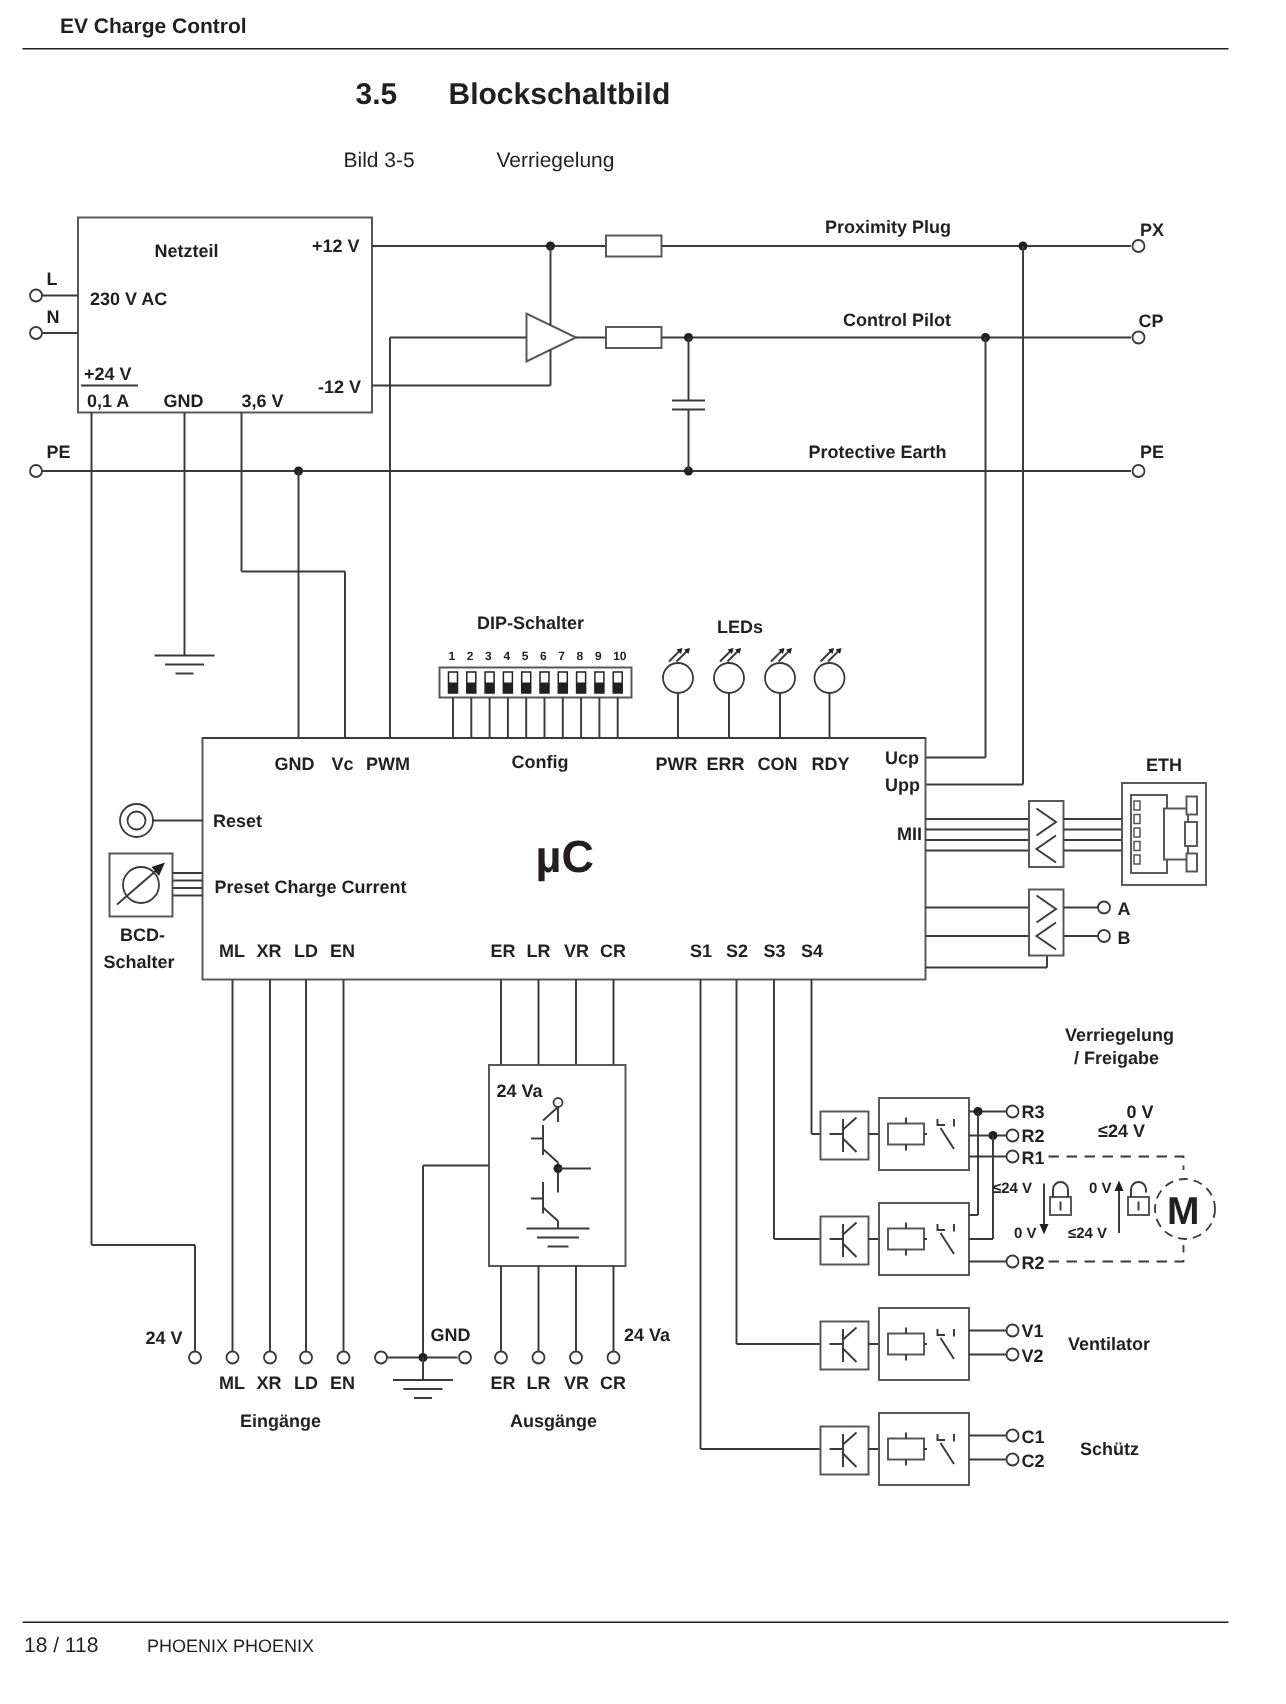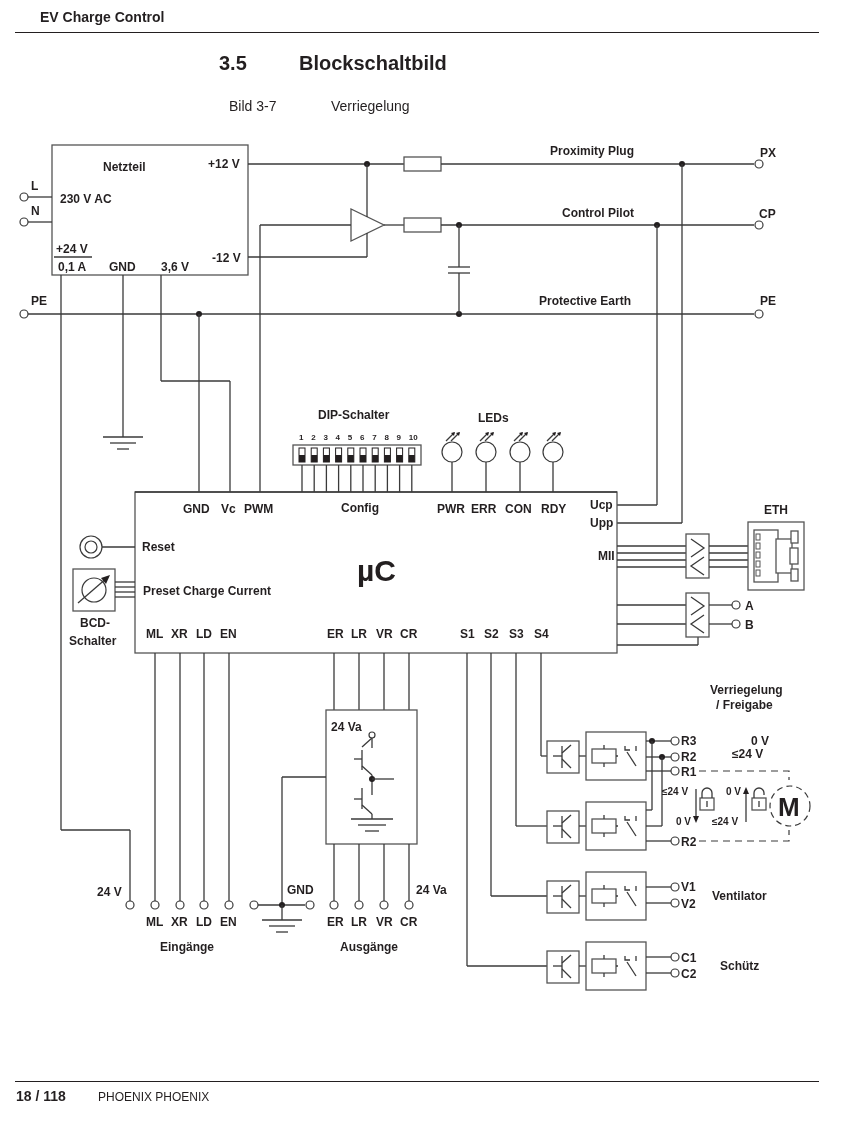--- a/index.html
+++ b/index.html
@@ -1,43 +1,43 @@
 <!DOCTYPE html>
 <html><head>
   <meta charset="utf-8">
   <style>
     html, body { margin: 0; padding: 0; background: #ffffff; }
     body { width: 857px; height: 1136px; position: relative; overflow: hidden;
            font-family: "Liberation Sans", sans-serif; color: #231f20; }
     .abs { position: absolute; white-space: nowrap; }
     .hdr { left: 16px; top: 9px; font-size: 14px; font-weight: bold; padding-left: 24px; }
     .rule { position: absolute; left: 15px; width: 804px; height: 1px; background: #231f20; }
-    .sec-num { left: 219px; top: 52px; font-size: 20px; font-weight: bold; }
+    .sec-num { left: 237px; top: 52px; font-size: 20px; font-weight: bold; }
     .sec-title { left: 299px; top: 52px; font-size: 20px; font-weight: bold; }
     .fig-num { left: 229px; top: 98px; font-size: 14px; }
     .fig-title { left: 331px; top: 98px; font-size: 14px; }
-    .foot-page { left: 16px; top: 1088px; font-size: 14px; font-weight: bold; text-align: center; }
+    .foot-page { left: 16px; top: 1088px; font-size: 14px; font-weight: normal; text-align: center; }
     .foot-brand { left: 98px; top: 1090px; font-size: 12px; }
     .foot-doc { right: 38px; top: 1148px; font-size: 16px; font-weight: bold; }
     svg#diagram { position: absolute; left: 0; top: 0; }
     svg text { font-family: "Liberation Sans", sans-serif; font-weight: bold; fill: #231f20; }
     .w { stroke: #3a3a3a; stroke-width: 1.3; fill: none; }
     .box { stroke: #555; stroke-width: 1.3; fill: #fff; }
     .dot { fill: #231f20; }
     .term { fill: #fff; stroke: #3a3a3a; stroke-width: 1.2; }
     .dash { stroke: #3a3a3a; stroke-width: 1.2; fill: none; stroke-dasharray: 7 5; }
   </style>
 </head>
 <body>
 
 <div class="abs hdr">EV Charge Control</div>
 <div class="rule" style="top:32px"></div>
 <div class="abs sec-num">3.5</div>
 <div class="abs sec-title">Blockschaltbild</div>
-<div class="abs fig-num">Bild 3-7</div>
+<div class="abs fig-num">Bild 3-5</div>
 <div class="abs fig-title">Verriegelung</div>
 
 <svg id="diagram" width="857" height="1136" viewBox="0 0 857 1136">
 
   <rect class="box" x="52" y="145" width="196" height="130"></rect>
   <text x="103" y="171" font-size="12">Netzteil</text>
   <text x="60" y="203" font-size="12">230 V AC</text>
   <text x="208" y="168" font-size="12">+12 V</text>
   <text x="212" y="262" font-size="12">-12 V</text>
   <text x="56" y="253" font-size="12">+24 V</text>

